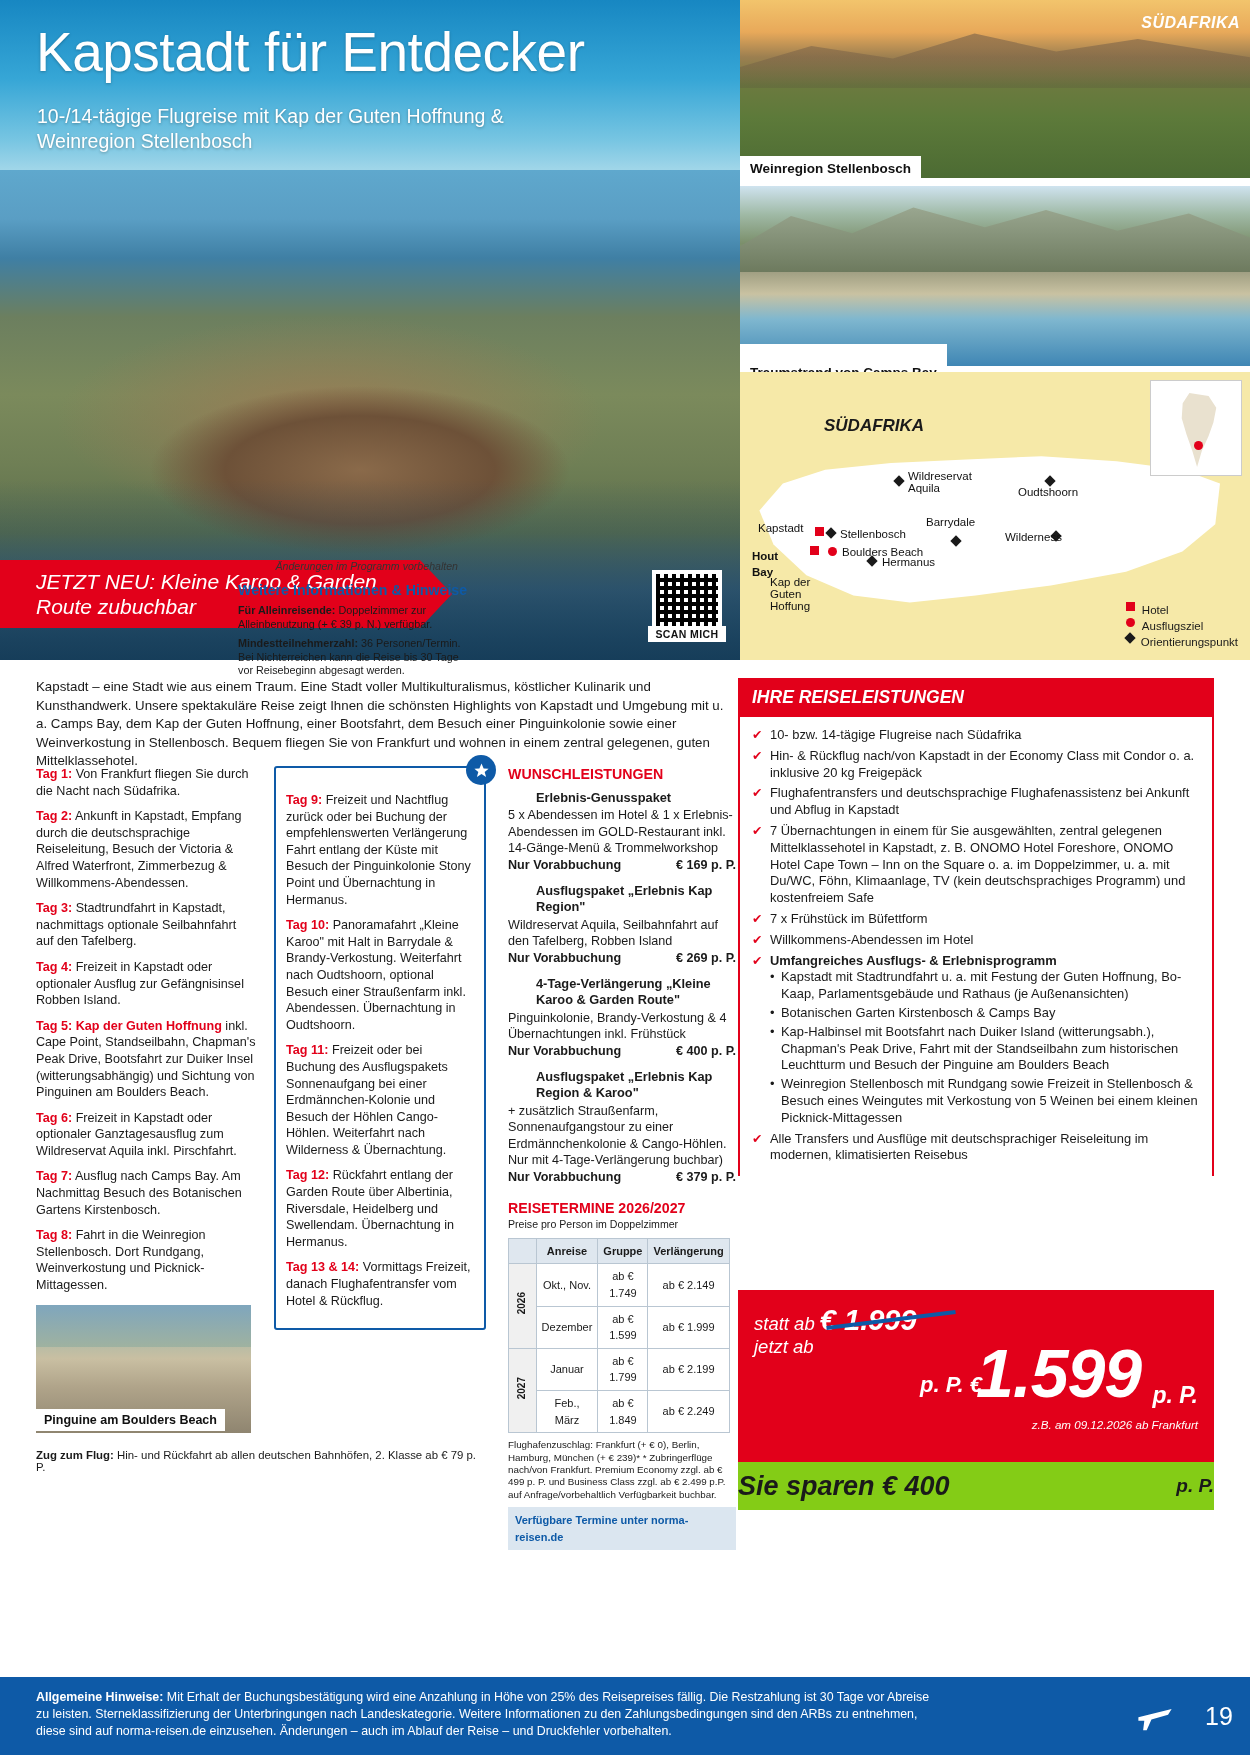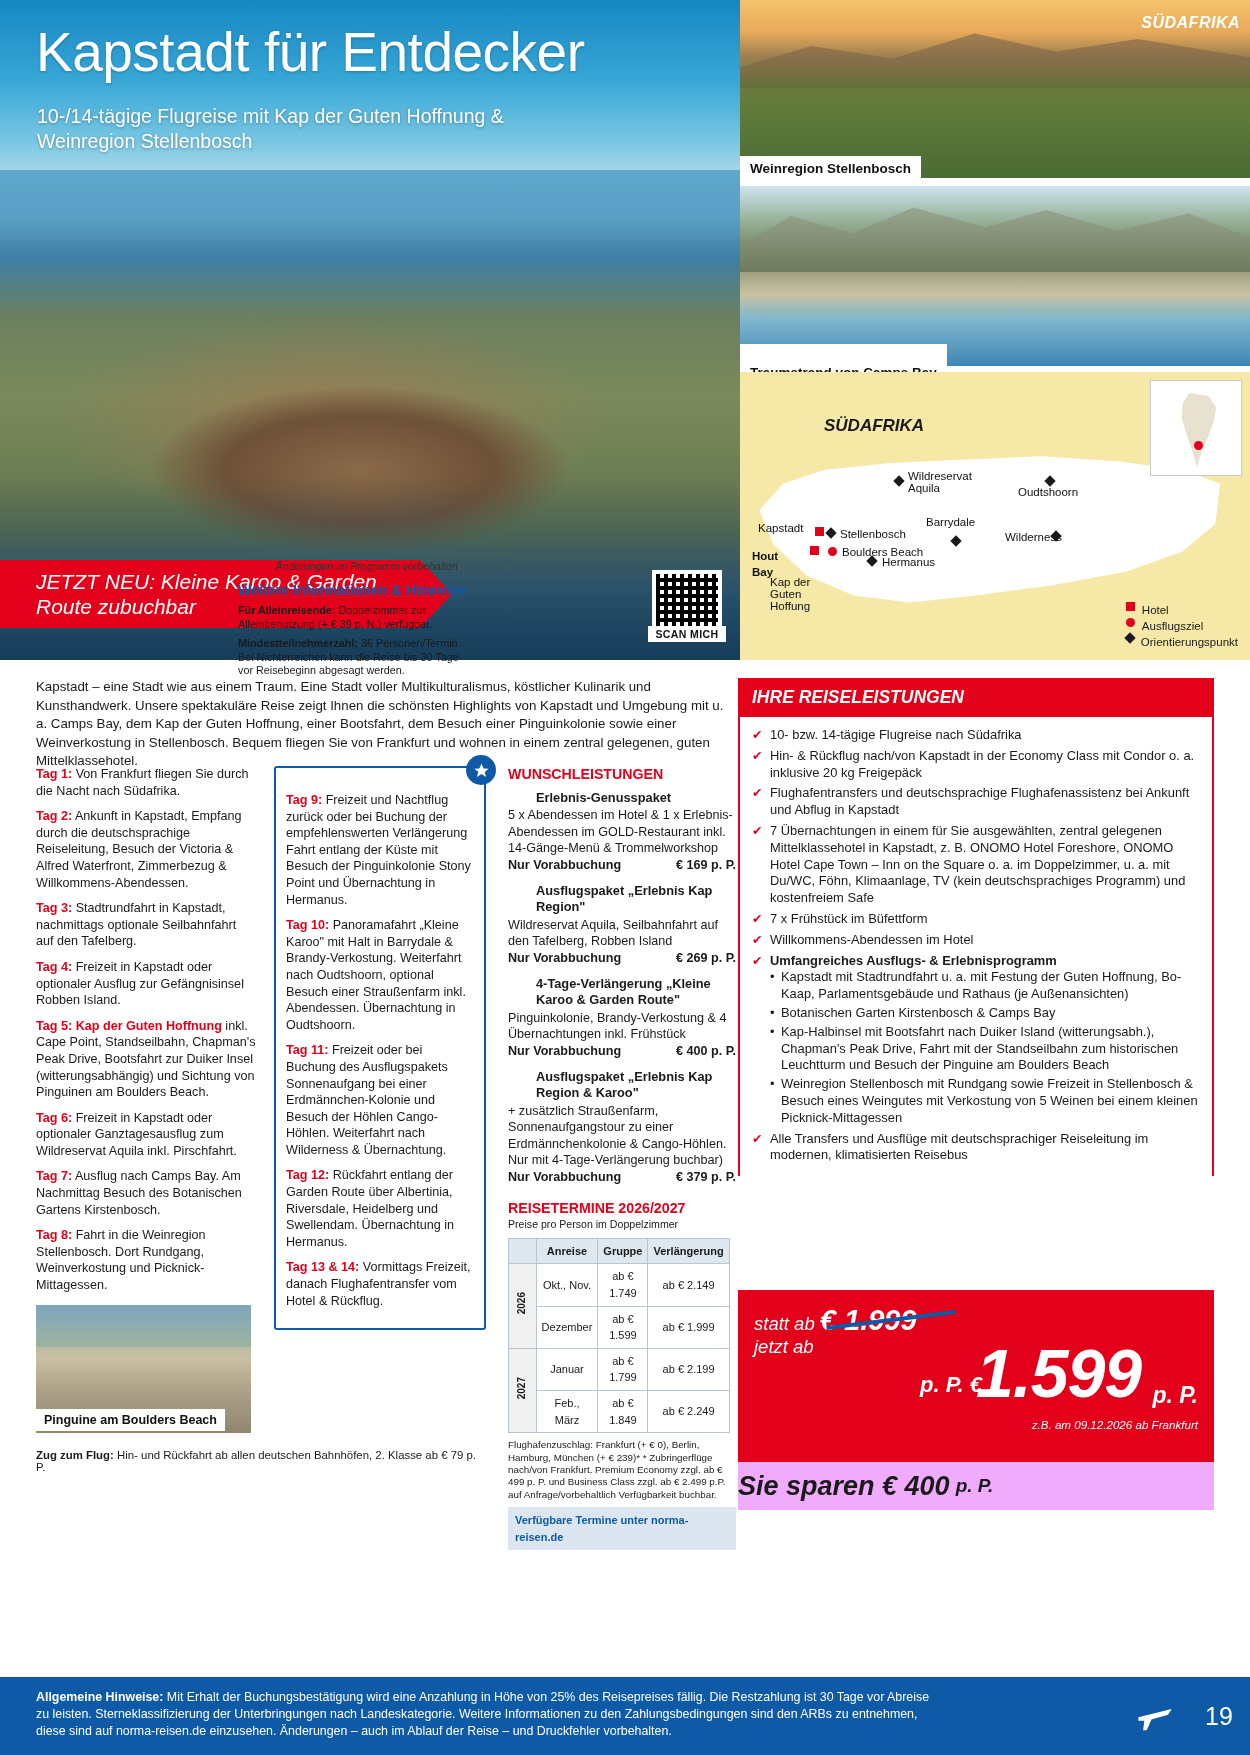--- a/index.html
+++ b/index.html
@@ -137,22 +137,22 @@
 
   .pricebox { position:absolute; left:738px; top:1290px; width:476px; height:172px; background:#e2001a; color:#fff; }
   .statt { position:absolute; left:16px; top:14px; font-size:18.5px; font-style:italic; }
   .statt .old { font-size:29px; font-weight:bold; font-style:italic; position:relative; }
   .strike { position:absolute; left:88px; top:28px; width:130px; height:4px; background:#0e5aa7; transform:rotate(-7deg); }
   .jetzt { position:absolute; left:16px; top:46px; font-size:18.5px; font-style:italic; }
   .pp { position:absolute; left:182px; top:82px; font-size:22px; font-style:italic; font-weight:bold; }
   .bigprice { position:absolute; left:238px; top:44px; font-size:68px; font-weight:bold; font-style:italic; letter-spacing:-1px; }
   .ppp { position:absolute; right:16px; top:92px; font-size:23px; font-weight:bold; font-style:italic; }
   .zb { position:absolute; right:16px; top:128px; font-size:11.6px; font-style:italic; }
-  .sparen { position:absolute; left:738px; top:1462px; width:476px; height:48px; background:#f0abfc;
-      display:flex; align-items:center; justify-content:flex-start; }
+  .sparen { position:absolute; left:738px; top:1462px; width:476px; height:48px; background:#84cc16;
+      display:flex; align-items:center; justify-content:space-between; }
   .sparen span { font-size:27px; font-weight:bold; font-style:italic; }
   .sparen .pp2 { font-size:19px; margin-left:6px; }
 
   
   .footer { position:absolute; left:0; bottom:0; width:1250px; height:78px; background:#0e5aa7; color:#fff; }
   .footer-txt { position:absolute; left:36px; top:12px; width:900px; font-size:12.4px; line-height:17px; }
   .footer-txt b { font-weight:bold; }
   .plane { position:absolute; right:74px; top:20px; width:42px; height:38px; }
   .pagebox { position:absolute; right:0; top:0; width:62px; height:78px; background:#0e5aa7;
       display:flex; align-items:center; justify-content:center; font-size:25px; }

